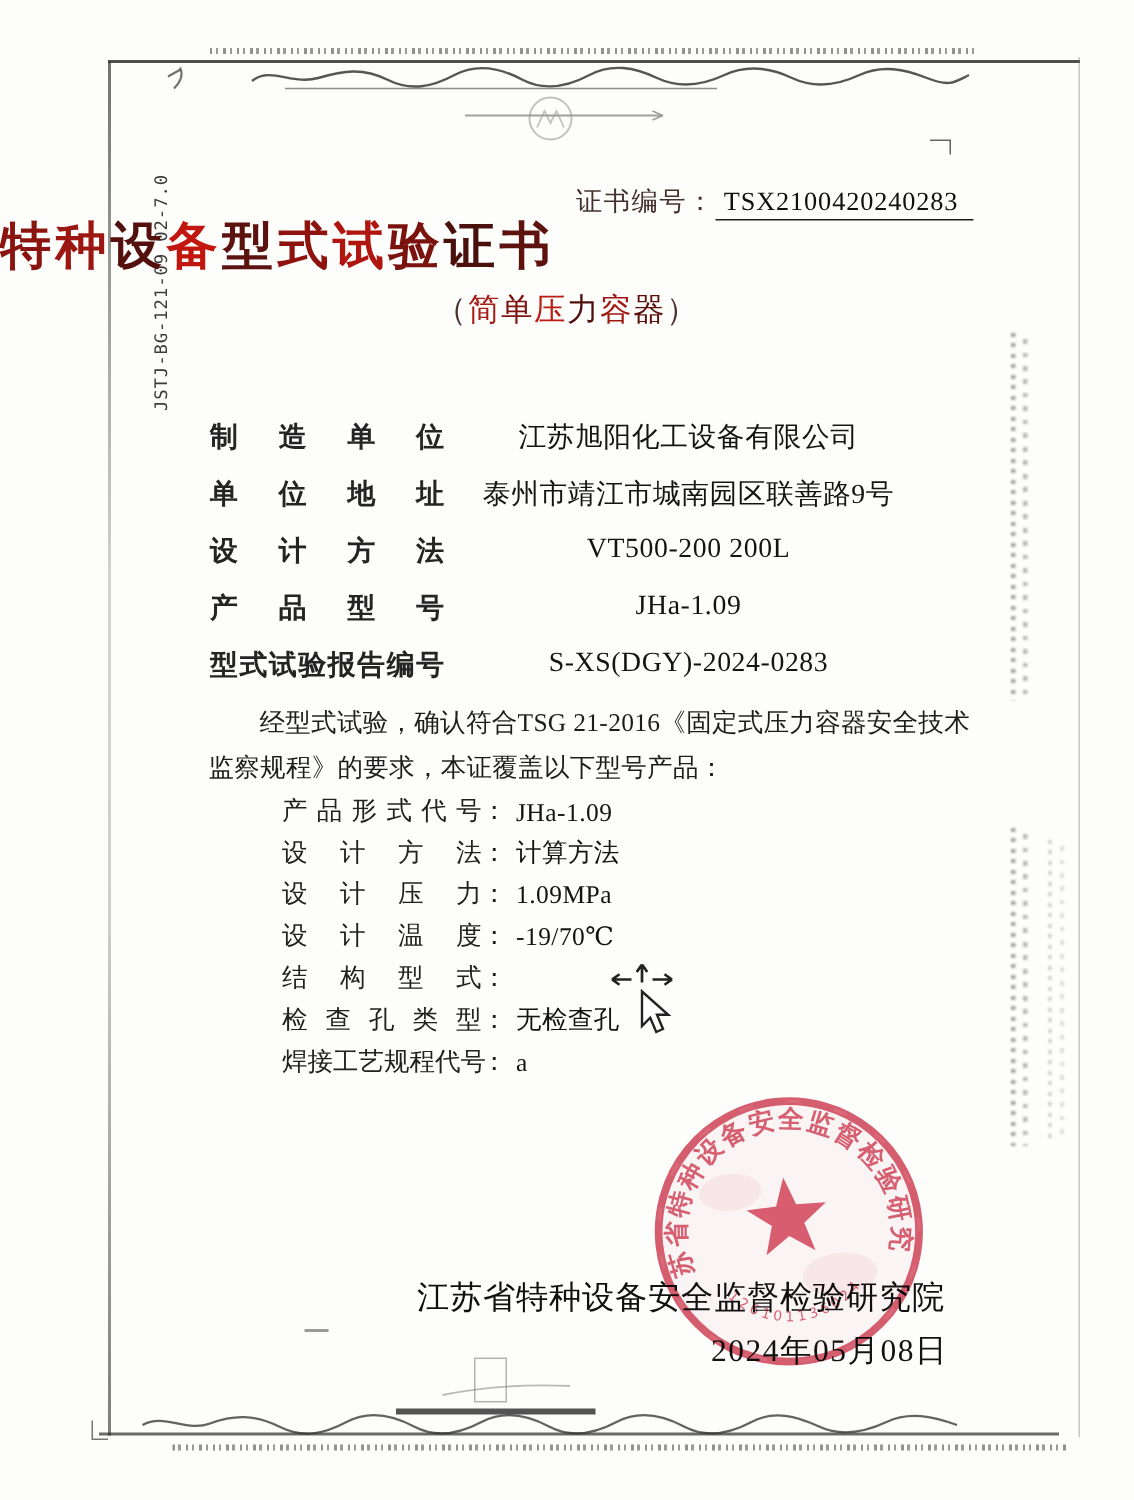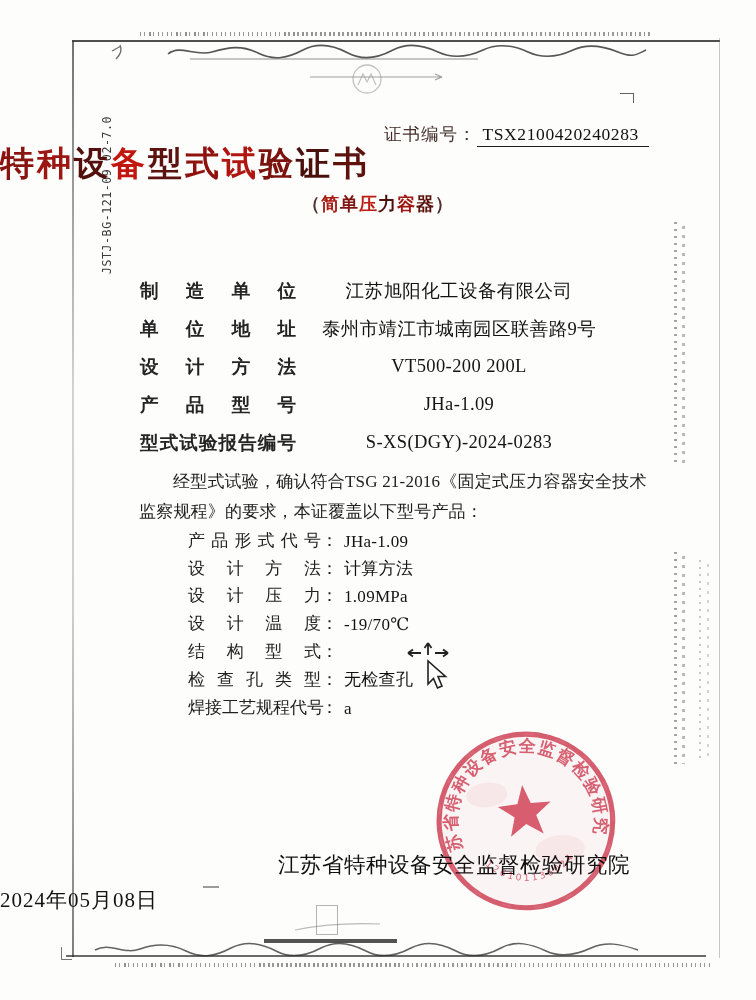--- a/index.html
+++ b/index.html
@@ -41,21 +41,21 @@
   
   .cert-line{position:absolute;left:384px;top:106px;font-size:17.5px;white-space:nowrap;margin-top:16px;}
   .cert-label{color:#44302b;letter-spacing:1px;}
   .cert-value{display:inline-block;border-bottom:1.6px solid #1c1c1c;padding:0 10px 1px 6px;
       color:#101010;letter-spacing:.6px;font-weight:500;}
 
   
   .title{position:absolute;left:0;top:141px;width:756px;
       font-size:34px;font-weight:bold;letter-spacing:3px;}
   .subtitle{position:absolute;left:0;top:192px;width:756px;text-align:center;
-      font-size:18px;font-weight:bold;letter-spacing:1px;}
+      font-size:21px;font-weight:normal;letter-spacing:1px;}
 
   
   .fields{position:absolute;left:140px;top:271px;width:500px;}
   .frow{display:flex;align-items:center;height:38px;}
   .flabel{width:156px;font-size:18.5px;font-weight:600;color:#242424;
       text-align:justify;text-align-last:justify;}
   .fvalue{flex:1;text-align:center;font-size:18.5px;font-weight:500;color:#141414;
       letter-spacing:.4px;margin-right:18px;white-space:nowrap;}
 
   
@@ -65,21 +65,21 @@
   
   .details{position:absolute;left:188px;top:524px;}
   .drow{display:flex;align-items:flex-end;height:27.8px;font-size:17px;white-space:nowrap;}
   .dlabel{width:133px;text-align:justify;text-align-last:justify;font-weight:500;color:#212121;}
   .dcolon{width:16px;text-align:center;color:#212121;}
   .dvalue{margin-left:7px;color:#131313;letter-spacing:.3px;}
 
   
   .issuer{position:absolute;left:0;top:850px;width:630px;text-align:right;
       font-size:21.5px;font-weight:500;color:#101010;letter-spacing:.5px;}
-  .issue-date{position:absolute;left:0;top:886px;width:632px;
+  .issue-date{position:absolute;left:0;top:886px;width:632px;text-align:right;
       font-size:21px;color:#121212;letter-spacing:1px;}
 
   
   .stamp{position:absolute;left:433px;top:729px;width:186px;height:186px;
       mix-blend-mode:multiply;opacity:.92;transform:rotate(-6deg);}
 
   
   .artifacts{position:absolute;left:0;top:0;width:756px;height:1000px;pointer-events:none;}
 
   

